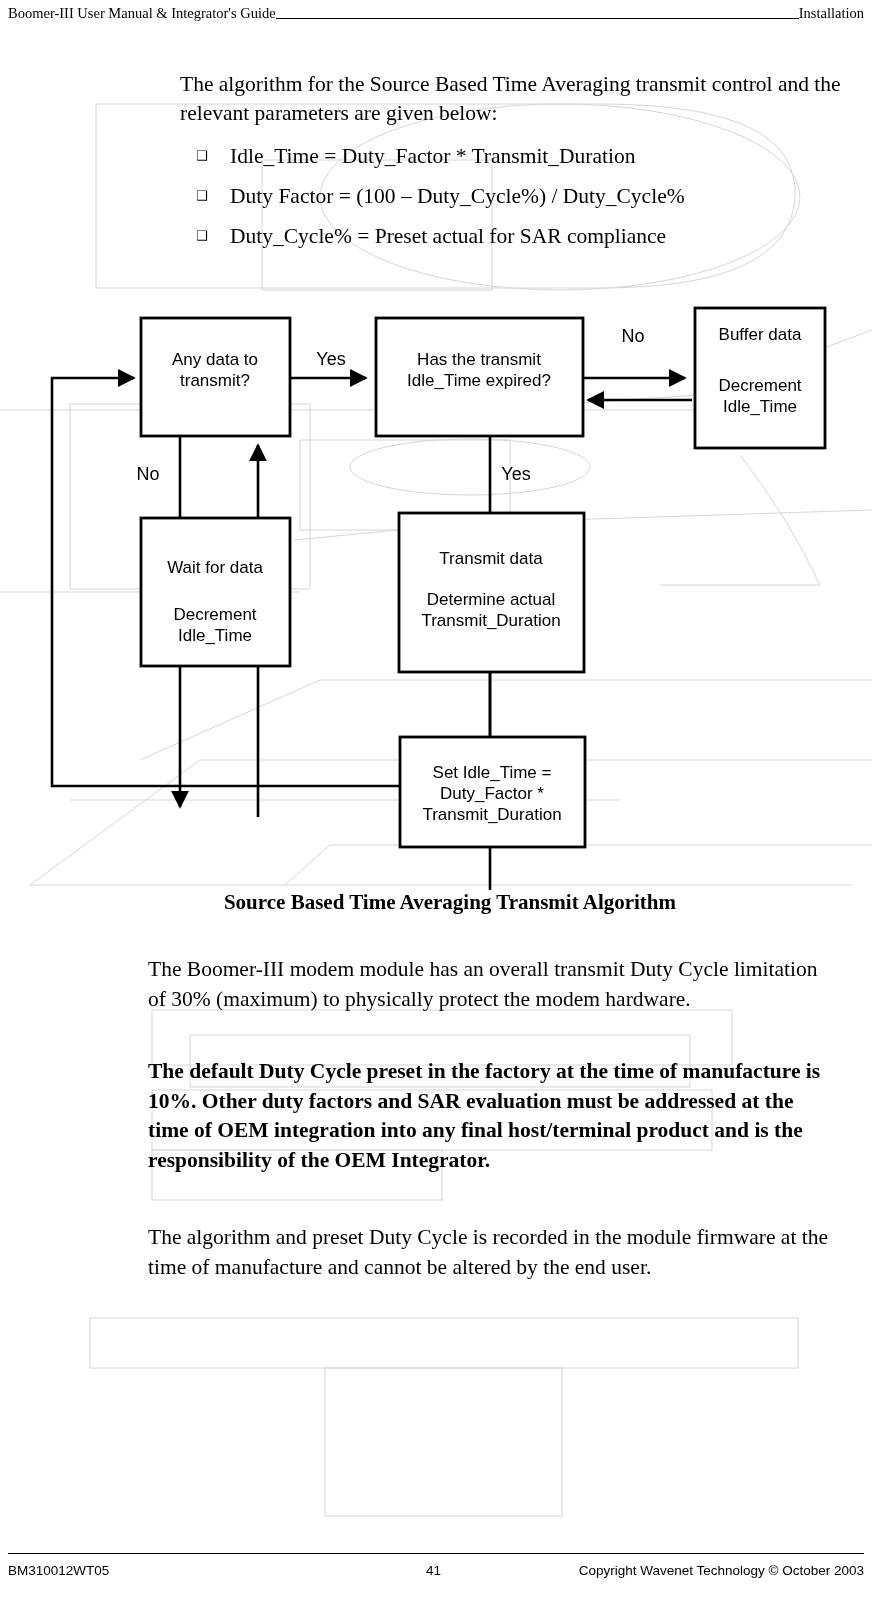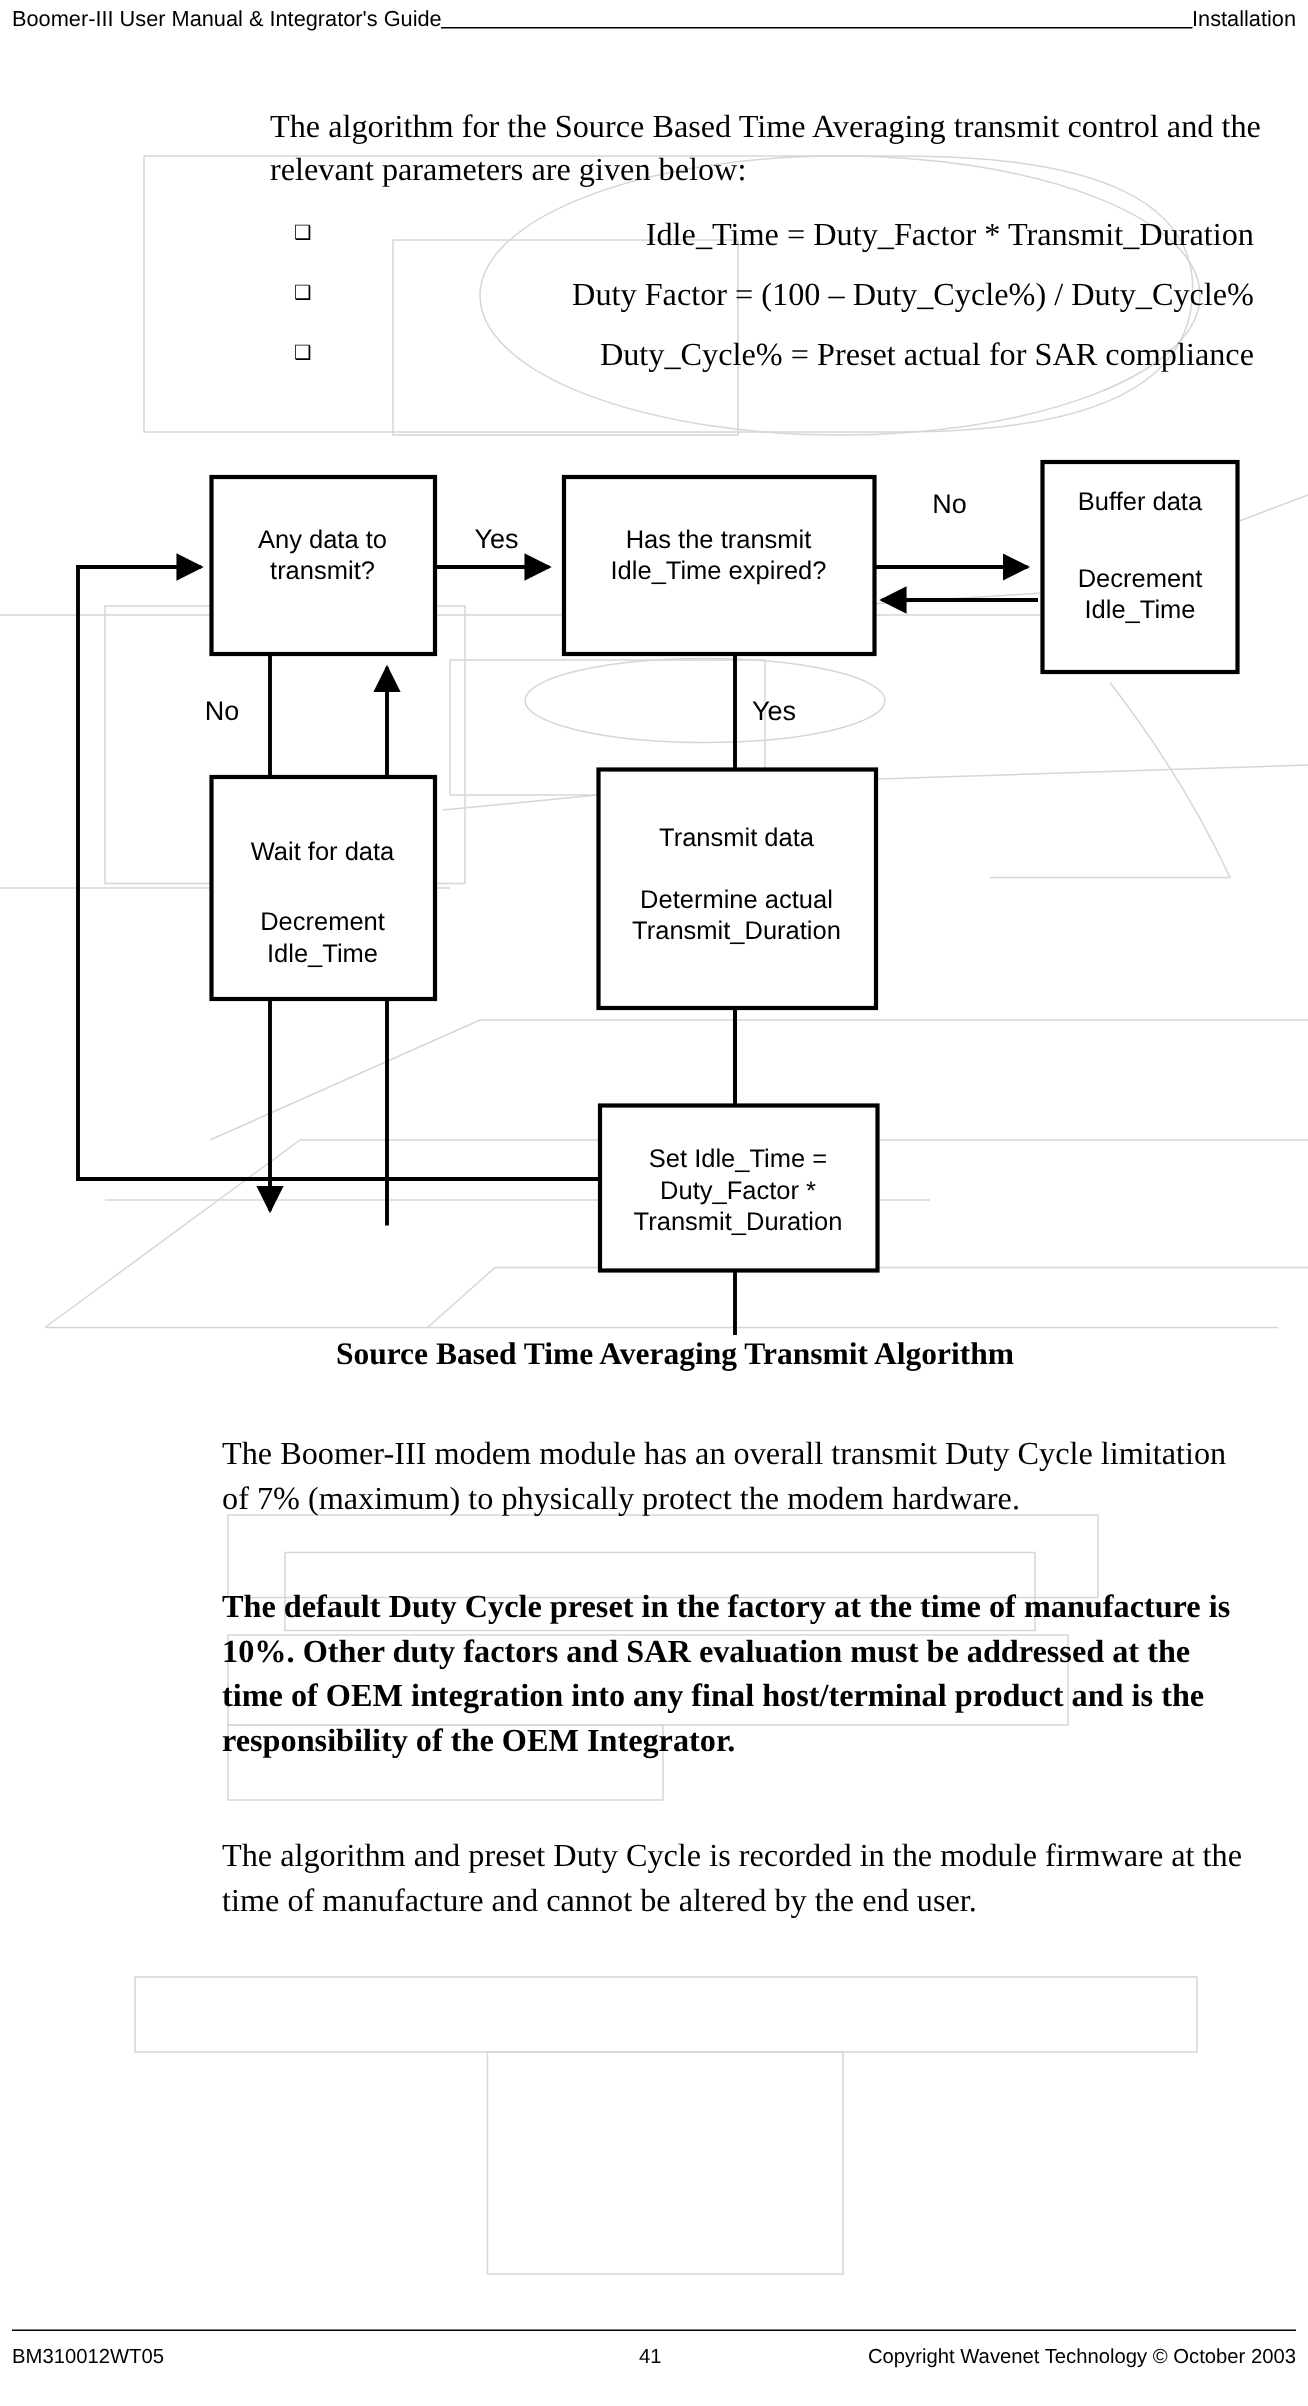--- a/index.html
+++ b/index.html
@@ -18,21 +18,21 @@
 
   
   .page-header {
     position: absolute;
     top: 0px;
     left: 8px;
     right: 8px;
     height: 26px;
     display: flex;
     align-items: center;
-    font-family: Liberation Sans, sans-serif;
+    font-family: Liberation Serif, serif;
     font-size: 14.5px;
     white-space: nowrap;
   }
   .page-header .hdr-left { flex: 0 0 auto; }
   .page-header .hdr-rule {
     flex: 1 1 auto;
     height: 12px;
     border-bottom: 1.5px solid #000;
     margin: 0 0 2px 0;
   }
@@ -61,21 +61,21 @@
     align-items: flex-start;
   }
   .bullet-marker {
     flex: 0 0 auto;
     width: 34px;
     font-family: "DejaVu Sans", sans-serif;
     font-size: 13px;
     line-height: 40px;
     color: #000;
   }
-  .bullet-text { flex: 1 1 auto; text-align: right; }
+  .bullet-text { flex: 1 1 auto; }
 
   .para {
     position: absolute;
     left: 148px;
     width: 690px;
     font-size: 21.5px;
     line-height: 29.5px;
   }
   #para-1 { top: 955px; }
   #para-2 { top: 1057px; font-weight: bold; }
@@ -248,21 +248,21 @@
   <g class="fc-edge-label" text-anchor="middle">
     <text x="331" y="75">Yes</text>
     <text x="148" y="190">No</text>
     <text x="633" y="52">No</text>
     <text x="516" y="190">Yes</text>
   </g>
 </svg>
 
 <div class="fig-caption">Source Based Time Averaging Transmit Algorithm</div>
 
-<div class="para" id="para-1">The Boomer-III modem module has an overall transmit Duty Cycle limitation of 7% (maximum) to physically protect the modem hardware.</div>
+<div class="para" id="para-1">The Boomer-III modem module has an overall transmit Duty Cycle limitation of 30% (maximum) to physically protect the modem hardware.</div>
 <div class="para" id="para-2">The default Duty Cycle preset in the factory at the time of manufacture is 10%.  Other duty factors and SAR evaluation must be addressed at the time of OEM integration into any final host/terminal product and is the responsibility of the OEM Integrator.</div>
 <div class="para" id="para-3">The algorithm and preset Duty Cycle is recorded in the module firmware at the time of manufacture and cannot be altered by the end user.</div>
 
 <div class="page-footer">
   <span class="ft-left">BM310012WT05</span>
   <span class="ft-mid">41</span>
   <span class="ft-right">Copyright Wavenet Technology © October 2003</span>
 </div>
 
 </body></html>

